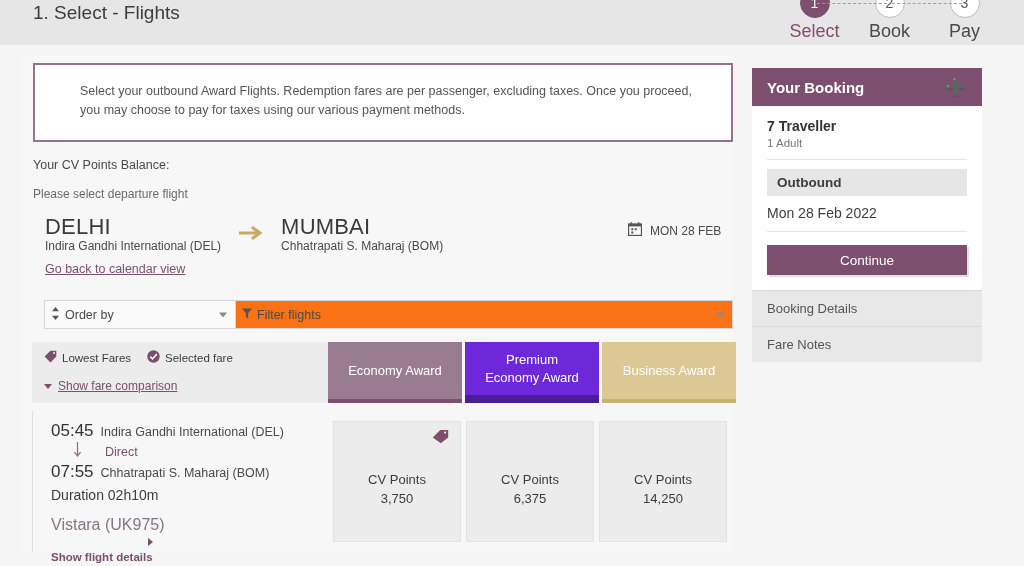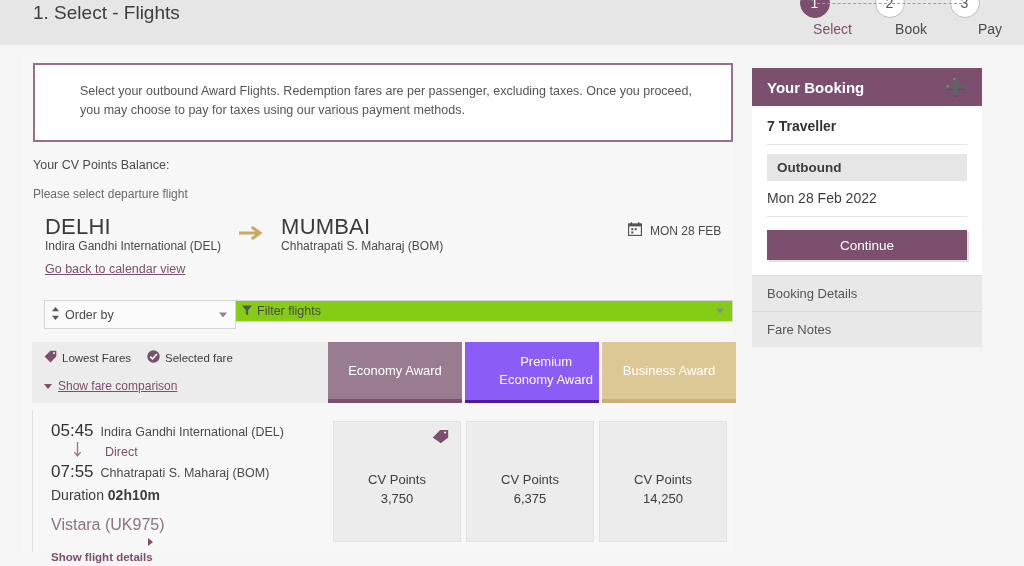--- a/index.html
+++ b/index.html
@@ -24,21 +24,21 @@
     position: absolute; right: 22px; top: -12px;
     display: flex; align-items: flex-start;
   }
   .step { width: 75px; text-align: center; position: relative; }
   .step .circle {
     width: 30px; height: 30px; border-radius: 50%;
     margin: 0 auto; line-height: 29px; font-size: 14px;
     background: #fff; border: 1px solid #bdbdbd; color: #555;
   }
   .step.active .circle { background: #7b4f6d; border-color: #7b4f6d; color: #fff; }
-  .step .step-label { font-size: 14px; margin-top: 3px; color: #4a4a4a; text-align: right; }
+  .step .step-label { font-size: 18px; margin-top: 3px; color: #4a4a4a; }
   .step.active .step-label { color: #7b4f6d; }
   .step .connector {
     position: absolute; top: 15px; left: -35px; width: 70px;
     border-top: 1px dashed #9e9e9e;
   }
 
   
   .content-card {
     position: absolute; left: 22px; top: 55px;
     width: 711px; height: 497px;
@@ -76,21 +76,21 @@
   }
 
   
   .orderbar { position: absolute; left: 44px; top: 300px; display: flex; }
   .order-by {
     width: 192px; height: 29px; background: #fafafa;
     border: 1px solid #d6d6d6; font-size: 12.5px; color: #4a4a4a;
     display: flex; align-items: center; padding: 0 6px; position: relative;
   }
   .filter-flights {
-    width: 497px; height: 22px; background: #84cc16;
+    width: 497px; height: 29px; background: #f97316;
     border: 1px solid #d6d6d6; border-left: none; font-size: 12.5px; color: #4a4a4a;
     display: flex; align-items: center; padding: 9px 6px; position: relative;
   }
   .caret-dn {
     position: absolute; right: 8px; top: 50%; transform: translateY(-50%);
     width: 0; height: 0; border-left: 4px solid transparent;
     border-right: 4px solid transparent; border-top: 5px solid #8a8a8a;
   }
   .sort-ico { margin-right: 5px; font-size: 11px; color: #555; }
   .funnel-ico { margin-right: 5px; font-size: 11px; color: #555; }
@@ -114,39 +114,39 @@
   .fare-compare .lbl { text-decoration: underline; }
   .tri-dn { width: 0; height: 0; border-left: 4px solid transparent; border-right: 4px solid transparent; border-top: 5px solid #7b4f6d; }
 
   .class-headers { position: absolute; left: 328px; top: 342px; display: flex; gap: 3px; }
   .class-head {
     width: 134px; height: 61px; color: #fff; font-size: 13px;
     display: flex; align-items: center; justify-content: center;
     text-align: center; line-height: 1.35; padding: 0 6px;
   }
   .class-head.economy  { background: #9a7c91; border-bottom: 4px solid #7b4f6d; }
-  .class-head.premium  { background: #8b5cf6; border-bottom: 3px solid #4c1d95; justify-content: flex-end; }
+  .class-head.premium  { background: #6d28d9; border-bottom: 8px solid #4c1d95; }
   .class-head.business { background: #dcc894; border-bottom: 4px solid #c9b277; }
 
   
   .flight-row {
     position: absolute; left: 32px; top: 411px; width: 700px; height: 141px;
     background: #f7f7f7; border-left: 1px solid #e0e0e0;
   }
   .fl-times { position: absolute; left: 18px; top: 10px; }
   .fl-line { display: flex; align-items: baseline; gap: 7px; }
   .fl-time { font-size: 17px; color: #333; }
   .fl-airport { font-size: 12.5px; color: #4a4a4a; }
   .fl-direct {
     margin: 1px 0 1px 22px; font-size: 12.5px; color: #7b4f6d;
     display: flex; align-items: center; gap: 23px;
   }
   .arrow-dn { color: #9a6f8e; font-size: 13px; }
   .fl-duration { position: absolute; left: 18px; top: 76px; font-size: 14px; color: #3d3d3d; }
-  .fl-duration b { font-weight: 700; }
+  .fl-duration b { font-weight: 400; }
   .fl-carrier { position: absolute; left: 18px; top: 105px; font-size: 16px; color: #8c7384; }
   .fl-details {
     position: absolute; left: 18px; top: 127px; font-size: 11.5px; color: #7b4f6d;
     display: flex; align-items: flex-end; gap: 5px; flex-direction: column;
   }
   .fl-details .lbl { font-weight: 700; }
   .tri-rt { width: 0; height: 0; border-top: 4px solid transparent; border-bottom: 4px solid transparent; border-left: 5px solid #7b4f6d; }
 
   .fare-cells { position: absolute; left: 333px; top: 421px; display: flex; gap: 5px; }
   .fare-cell {
@@ -362,20 +362,21 @@
   </div>
 </div>
 
 <div class="booking-panel">
   <div class="bp-head">
     <span>Your Booking</span>
     <span class="bp-plus">➕</span>
   </div>
   <div class="bp-body">
     <div class="bp-traveller">7 Traveller</div>
+    <div class="bp-adult">1 Adult</div>
     <div class="bp-sep"></div>
     <div class="bp-outbound">Outbound</div>
     <div class="bp-date">Mon 28 Feb 2022</div>
     <div class="bp-sep"></div>
     <div class="bp-continue">Continue</div>
   </div>
   <div class="bp-link">Booking Details</div>
   <div class="bp-link">Fare Notes</div>
 </div>
 

